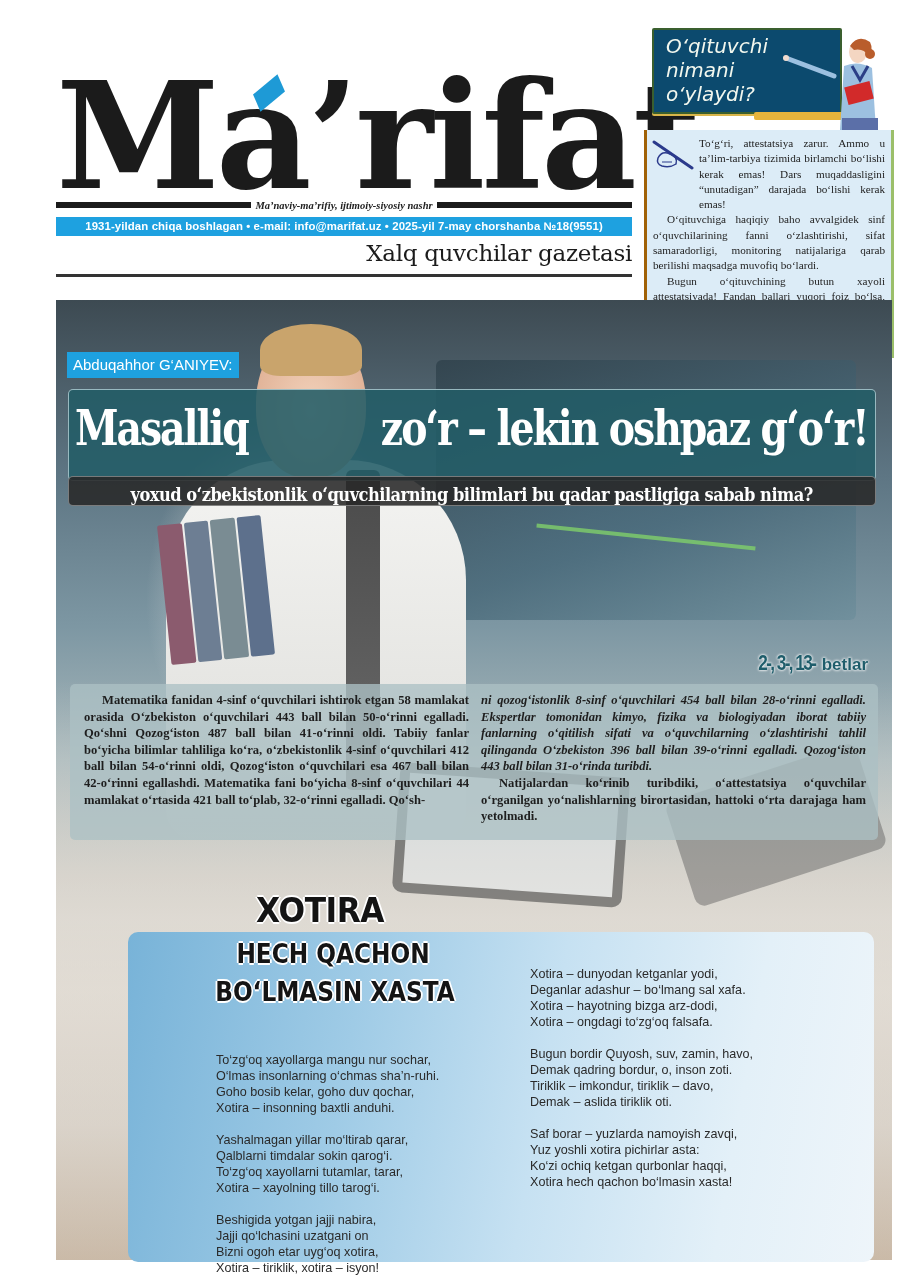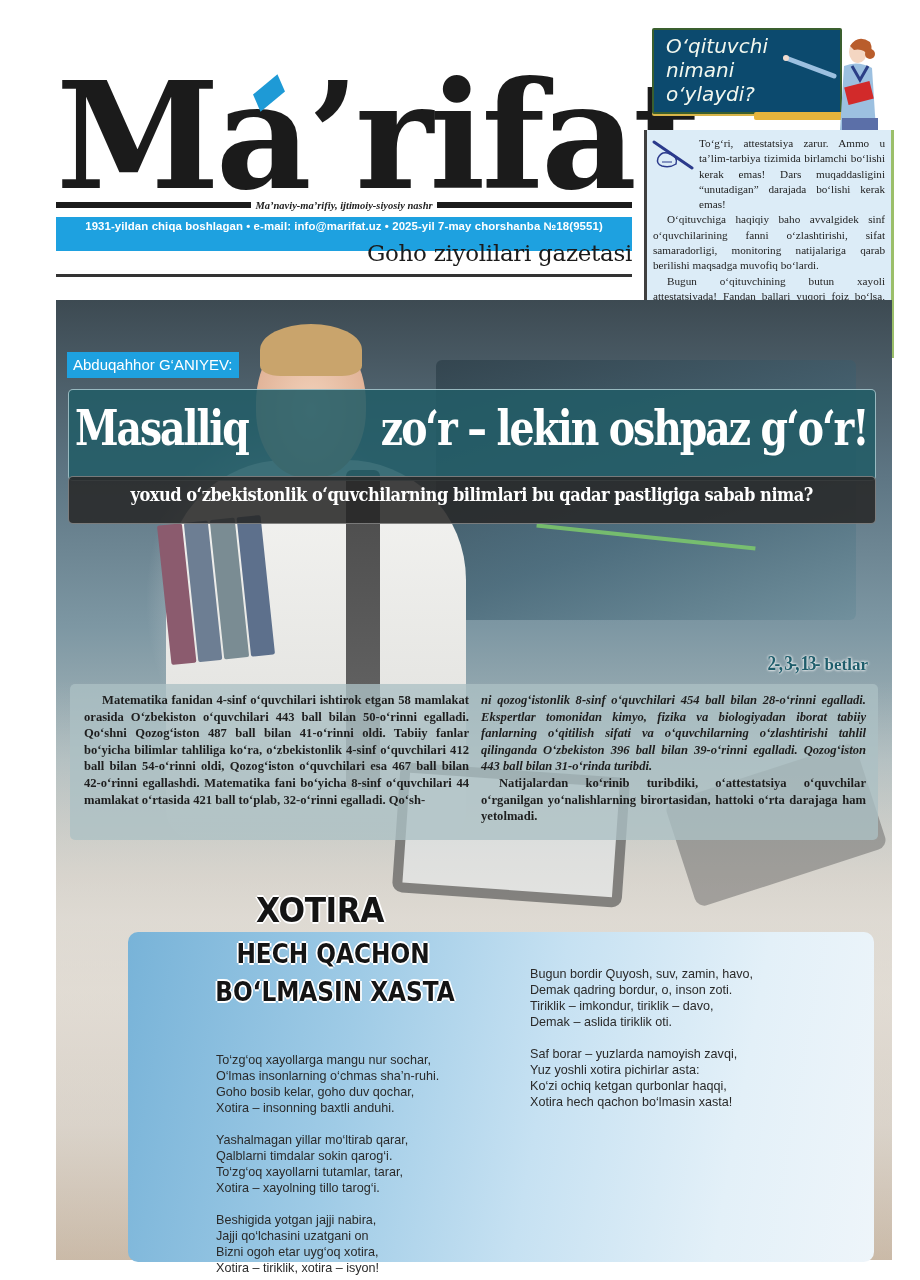--- a/index.html
+++ b/index.html
@@ -7,31 +7,31 @@
   body { position: relative; font-family: "Liberation Serif", serif; color: #1a1a1a; }
 
   
   .masthead { position: absolute; left: 56px; top: 26px; width: 576px; height: 254px; }
   .motto { position: absolute; left: 6px; top: 2px; font-family: "DejaVu Serif", serif; font-style: italic; font-size: 21px; color: #222; letter-spacing: 0.2px; }
   .logo { position: absolute; left: 0; top: 30px; width: 576px; height: 160px; font-family: "DejaVu Serif", serif; font-weight: bold; font-size: 148px; line-height: 160px; letter-spacing: -4px; color: #1b1b1b; white-space: nowrap; transform: scaleX(1.0); transform-origin: left; }
   .logo-flag { position: absolute; left: 200px; top: 56px; width: 26px; height: 22px; background: #1e9ad6; transform: skewY(-25deg) rotate(-20deg); }
   .subline-row { position: absolute; left: 0; top: 172px; width: 576px; height: 14px; display: flex; align-items: center; gap: 4px; }
   .subline-bar { flex: 1; height: 6px; background: #1b1b1b; }
   .subline-text { font-family: "Liberation Serif", serif; font-style: italic; font-weight: bold; font-size: 10.5px; color: #222; white-space: nowrap; }
-  .info-bar { position: absolute; left: 0; top: 191px; width: 576px; height: 34px; background: #1ea1e0; color: #fff; font-family: "Liberation Sans", sans-serif; font-weight: bold; font-size: 11.4px; line-height: 19px; text-align: center; white-space: nowrap; letter-spacing: 0.1px; }
+  .info-bar { position: absolute; left: 0; top: 191px; width: 576px; height: 19px; background: #1ea1e0; color: #fff; font-family: "Liberation Sans", sans-serif; font-weight: bold; font-size: 11.4px; line-height: 19px; text-align: center; white-space: nowrap; letter-spacing: 0.1px; }
   .tagline { position: absolute; right: 0; top: 214px; font-family: "DejaVu Serif", serif; font-size: 23px; color: #1b1b1b; letter-spacing: -0.3px; }
   .tagline-rule { position: absolute; left: 0; top: 248px; width: 576px; height: 3px; background: #333; }
 
   
   .teacher-box { position: absolute; left: 642px; top: 24px; width: 254px; height: 334px; }
   .chalkboard { position: absolute; left: 10px; top: 4px; width: 190px; height: 86px; background: #0c4a6e; border: 2px solid #3a5f2f; border-radius: 2px; box-shadow: 0 2px 0 #d9b54a; }
   .chalk-title { position: absolute; left: 12px; top: 4px; font-family: "DejaVu Sans", sans-serif; font-style: italic; font-size: 20px; line-height: 24px; color: #f2f7ee; }
   .chalk-tray { position: absolute; left: 112px; top: 88px; width: 120px; height: 8px; background: #e6b43c; border-radius: 2px; }
   .teacher-fig { position: absolute; left: 140px; top: 6px; width: 110px; height: 100px; }
-  .teacher-text-panel { position: absolute; left: 2px; top: 106px; width: 250px; height: 228px; background: #dcecf7; border-left: 3px solid #404040; border-right: 3px solid #9bbf6a; border-bottom: 3px solid #9bbf6a; padding: 6px 6px 4px 6px; }
+  .teacher-text-panel { position: absolute; left: 2px; top: 106px; width: 250px; height: 228px; background: #dcecf7; border-left: 3px solid #a16207; border-right: 3px solid #9bbf6a; border-bottom: 3px solid #9bbf6a; padding: 6px 6px 4px 6px; }
   .pen-icon { position: absolute; left: 5px; top: 8px; width: 42px; height: 34px; }
   .teacher-text { font-family: "Liberation Serif", serif; font-size: 11.2px; line-height: 15.3px; color: #222; text-align: justify; hyphens: auto; }
   .teacher-text p { text-indent: 14px; }
   .teacher-text p.first { text-indent: 0; padding-left: 46px; }
   .teacher-author { text-align: right; font-weight: bold; font-size: 11.5px; margin-top: 2px; }
 
   
   .hero { position: absolute; left: 56px; top: 300px; width: 836px; height: 960px; overflow: hidden;
     background:
       radial-gradient(ellipse 260px 180px at 540px 200px, rgba(90,140,170,0.55), rgba(0,0,0,0) 70%),
@@ -47,23 +47,23 @@
   .hero-books { position: absolute; left: 108px; top: 220px; width: 104px; height: 140px; display: flex; gap: 2px; transform: rotate(-6deg); }
   .hero-books span { flex: 1; border-radius: 2px; }
   .hero-fade { position: absolute; left: 0; top: 380px; width: 836px; height: 600px; background: linear-gradient(180deg, rgba(235,232,226,0) 0%, rgba(235,232,226,0.55) 40%, rgba(228,222,214,0.35) 100%); }
   .hero-device { position: absolute; left: 340px; top: 470px; width: 230px; height: 130px; background: #e8ecee; border: 10px solid #3c3c3c; border-radius: 10px; transform: rotate(4deg); opacity: 0.55; }
   .hero-device2 { position: absolute; left: 620px; top: 470px; width: 200px; height: 110px; background: #5a5a5a; border-radius: 10px; transform: rotate(-18deg); opacity: 0.45; }
 
   .byline { position: absolute; left: 67px; top: 352px; height: 26px; padding: 0 6px; background: #1ea1e0; color: #fff; font-family: "Liberation Sans", sans-serif; font-size: 15px; line-height: 26px; }
   .headline-box { position: absolute; left: 68px; top: 389px; width: 808px; height: 92px; background: rgba(34,92,102,0.88); border: 1px solid rgba(200,225,230,0.7); border-radius: 5px; }
   .headline-left { position: absolute; left: 6px; top: 4px; font-family: "DejaVu Serif", serif; font-weight: bold; font-size: 48px; line-height: 68px; color: #fff; letter-spacing: -2.5px; transform: scaleX(0.82); transform-origin: left; white-space: nowrap; }
   .headline-right { position: absolute; right: 8px; top: 4px; font-family: "DejaVu Serif", serif; font-weight: bold; font-size: 48px; line-height: 68px; color: #fff; letter-spacing: -2.5px; transform: scaleX(0.82); transform-origin: right; white-space: nowrap; }
-  .subhead-box { position: absolute; left: 68px; top: 476px; width: 808px; height: 48px; background: rgba(40,40,40,0.88); border: 1px solid rgba(200,200,200,0.5); border-radius: 5px; text-align: center; }
+  .subhead-box { position: absolute; left: 68px; top: 476px; width: 808px; height: 30px; background: rgba(40,40,40,0.88); border: 1px solid rgba(200,200,200,0.5); border-radius: 5px; text-align: center; }
   .subhead { font-family: "DejaVu Serif", serif; font-weight: bold; font-size: 18.5px; line-height: 36px; color: #fff; letter-spacing: -0.6px; white-space: nowrap; display: inline-block; transform: scaleX(0.88); }
-  .pages-ref { position: absolute; right: 52px; top: 650px; font-family: Liberation Serif, serif; font-weight: bold; color: #1f5d6b; text-shadow: 0 0 3px #fff, 0 0 3px #fff; white-space: nowrap; }
+  .pages-ref { position: absolute; right: 52px; top: 650px; font-family: Liberation Sans, sans-serif; font-weight: bold; color: #1f5d6b; text-shadow: 0 0 3px #fff, 0 0 3px #fff; white-space: nowrap; }
   .pages-ref .nums { font-size: 22px; letter-spacing: -2px; display: inline-block; transform: scaleX(0.78); transform-origin: right; }
   .pages-ref .word { font-size: 17px; margin-left: 2px; }
 
   .article-box { position: absolute; left: 70px; top: 684px; width: 808px; height: 156px; background: rgba(172,192,196,0.78); border-radius: 5px; padding: 8px 12px 6px 14px; display: flex; gap: 12px; }
   .article-col { flex: 1; font-family: "Liberation Serif", serif; font-weight: bold; font-size: 12.6px; line-height: 16.6px; color: #1e1e1e; text-align: justify; }
   .article-col p { text-indent: 18px; }
   .article-col p.cont { text-indent: 0; font-style: italic; }
 
   
   .poem-title-1 { position: absolute; left: 256px; top: 890px; font-family: "DejaVu Sans", sans-serif; font-weight: bold; font-size: 34px; line-height: 40px; color: #141414; letter-spacing: -0.5px; text-shadow: 2px 0 0 #fff, -2px 0 0 #fff, 0 2px 0 #fff, 0 -2px 0 #fff; transform: scaleX(0.92); transform-origin: left; }
@@ -81,21 +81,21 @@
 
 <header class="masthead">
   <div class="logo">Ma’rifat</div>
   <div class="logo-flag"></div>
   <div class="subline-row">
     <div class="subline-bar"></div>
     <div class="subline-text">Ma’naviy-ma’rifiy, ijtimoiy-siyosiy nashr</div>
     <div class="subline-bar"></div>
   </div>
   <div class="info-bar">1931-yildan chiqa boshlagan • e-mail: info@marifat.uz • 2025-yil 7-may chorshanba №18(9551)</div>
-  <div class="tagline">Goho ziyolilari gazetasi</div>
+  <div class="tagline">Xalq quvchilar gazetasi</div>
   <div class="tagline-rule"></div>
 </header>
 
 <aside class="teacher-box">
   <div class="chalkboard">
     <div class="chalk-title">
       <div>O‘qituvchi</div>
       <div>nimani</div>
       <div>o‘ylaydi?</div>
     </div>
@@ -189,20 +189,26 @@
   <div class="stanza">
     <div>Beshigida yotgan jajji nabira,</div>
     <div>Jajji qo‘lchasini uzatgani on</div>
     <div>Bizni ogoh etar uyg‘oq xotira,</div>
     <div>Xotira – tiriklik, xotira – isyon!</div>
   </div>
 </div>
 
 <div class="poem-col poem-col-right">
   <div class="stanza">
+    <div>Xotira – dunyodan ketganlar yodi,</div>
+    <div>Deganlar adashur – bo‘lmang sal xafa.</div>
+    <div>Xotira – hayotning bizga arz-dodi,</div>
+    <div>Xotira – ongdagi to‘zg‘oq falsafa.</div>
+  </div>
+  <div class="stanza">
     <div>Bugun bordir Quyosh, suv, zamin, havo,</div>
     <div>Demak qadring bordur, o, inson zoti.</div>
     <div>Tiriklik – imkondur, tiriklik – davo,</div>
     <div>Demak – aslida tiriklik oti.</div>
   </div>
   <div class="stanza">
     <div>Saf borar – yuzlarda namoyish zavqi,</div>
     <div>Yuz yoshli xotira pichirlar asta:</div>
     <div>Ko‘zi ochiq ketgan qurbonlar haqqi,</div>
     <div>Xotira hech qachon bo‘lmasin xasta!</div>

